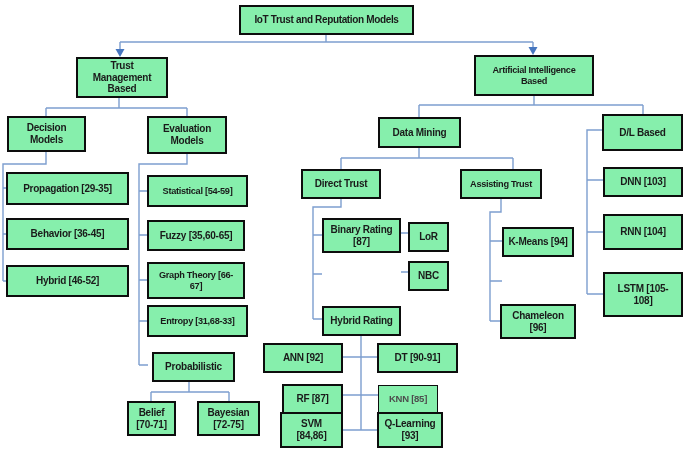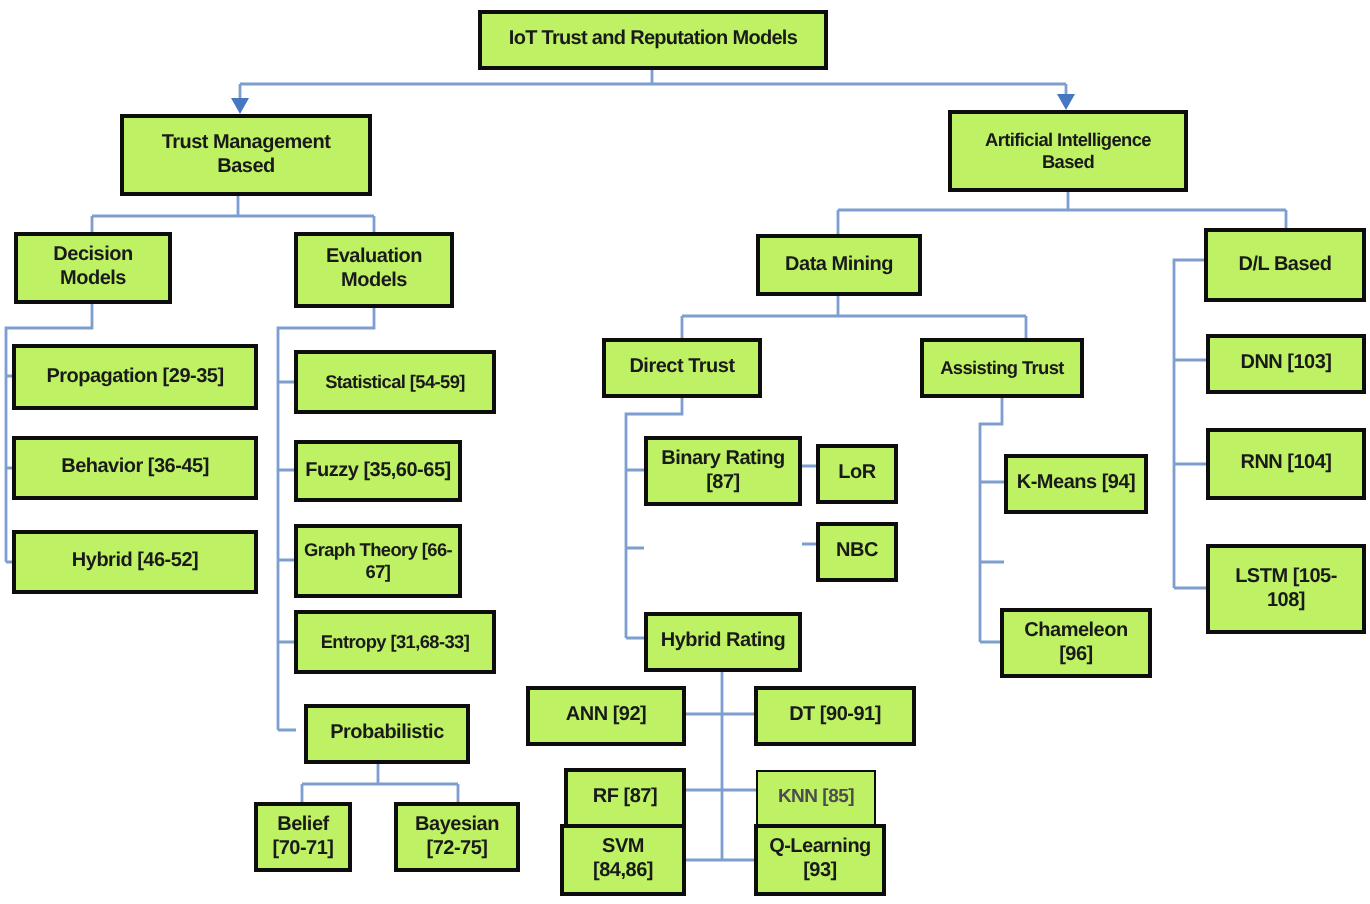--- a/index.html
+++ b/index.html
@@ -5,39 +5,39 @@
   html,body{margin:0;padding:0;background:#ffffff;}
   .stage{
     position:relative;width:685px;height:452px;background:#ffffff;overflow:hidden;
     font-family:"Liberation Sans",sans-serif;
   }
   svg.wires{position:absolute;left:0;top:0;z-index:0;}
   svg.wires path{stroke:#7d9ecf;stroke-width:1.4;fill:none;}
   svg.wires polygon{fill:#4777c0;}
   .node{
     position:absolute;z-index:1;box-sizing:border-box;
-    background:#bef264;border:2.5px solid #0d0d0d;
+    background:#86efac;border:2.5px solid #0d0d0d;
     display:flex;align-items:center;justify-content:center;
     text-align:center;font-weight:bold;font-size:10px;letter-spacing:-0.25px;
     color:#1a1a1a;line-height:1.18;white-space:pre-line;padding:13px 2px;
   }
   .sm{font-size:9.2px;letter-spacing:-0.3px;}
   .thin{border-width:1.5px;font-weight:600;color:#4d4d4d;font-size:9.5px;}
 
   .n-root{left:239px;top:5px;width:175px;height:26px;letter-spacing:-0.35px;}
-  .n-tmb{left:60px;top:57px;width:126px;height:41px;}
+  .n-tmb{left:76px;top:57px;width:92px;height:41px;}
   .n-aib{left:474px;top:55px;width:120px;height:41px;}
   .n-decision{left:7px;top:116px;width:79px;height:36px;}
   .n-evaluation{left:147px;top:116px;width:80px;height:38px;}
   .n-propagation{left:6px;top:172px;width:123px;height:33px;}
   .n-behavior{left:6px;top:218px;width:123px;height:32px;}
   .n-hybridd{left:6px;top:265px;width:123px;height:32px;}
   .n-statistical{left:147px;top:175px;width:101px;height:32px;}
-  .n-fuzzy{left:147px;top:220px;width:84px;height:31px;}
-  .n-graph{left:147px;top:262px;width:84px;height:37px;}
+  .n-fuzzy{left:147px;top:220px;width:98px;height:31px;}
+  .n-graph{left:147px;top:262px;width:98px;height:37px;}
   .n-entropy{left:147px;top:305px;width:101px;height:32px;}
   .n-probabilistic{left:152px;top:352px;width:83px;height:27px;}
   .n-belief{left:127px;top:401px;width:49px;height:35px;}
   .n-bayesian{left:197px;top:401px;width:63px;height:35px;}
   .n-datamining{left:378px;top:117px;width:83px;height:31px;}
   .n-dlbased{left:602px;top:114px;width:81px;height:37px;}
   .n-direct{left:301px;top:169px;width:80px;height:27px;}
   .n-assisting{left:460px;top:169px;width:82px;height:27px;}
   .n-binary{left:322px;top:218px;width:79px;height:35px;}
   .n-lor{left:408px;top:222px;width:41px;height:22px;}

